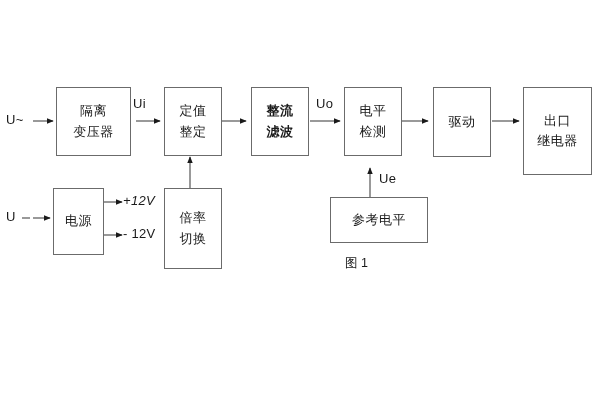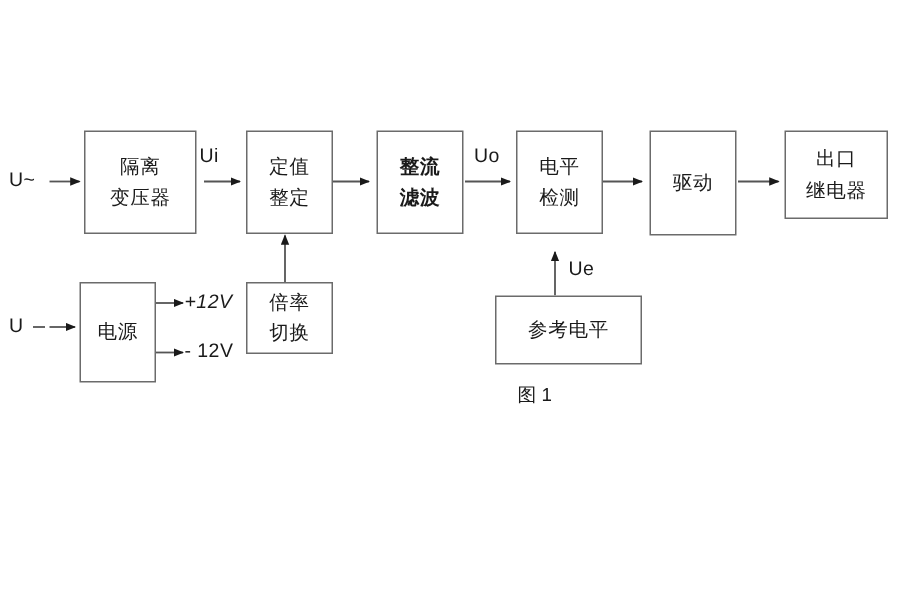--- a/index.html
+++ b/index.html
@@ -87,36 +87,36 @@
 
   <div class="box" style="left:344px;top:87px;width:58px;height:69px;">
     <span class="ln">电平</span>
     <span class="ln">检测</span>
   </div>
 
   <div class="box" style="left:433px;top:87px;width:58px;height:70px;">
     <span class="ln">驱动</span>
   </div>
 
-  <div class="box" style="left:523px;top:87px;width:69px;height:59px;">
+  <div class="box" style="left:523px;top:87px;width:69px;height:88px;">
     <span class="ln">出口</span>
     <span class="ln">继电器</span>
   </div>
 
   <div class="lbl" style="left:6px;top:209px;">U</div>
 
   <div class="box" style="left:53px;top:188px;width:51px;height:67px;">
     <span class="ln">电源</span>
   </div>
 
   <div class="lbl" style="left:123px;top:193px;font-style:italic;">+12V</div>
 
   <div class="lbl" style="left:123px;top:226px;">- 12V</div>
 
-  <div class="box" style="left:164px;top:188px;width:58px;height:48px;">
+  <div class="box" style="left:164px;top:188px;width:58px;height:81px;">
     <span class="ln">倍率</span>
     <span class="ln">切换</span>
   </div>
 
   <div class="lbl" style="left:379px;top:171px;">Ue</div>
 
   <div class="box" style="left:330px;top:197px;width:98px;height:46px;">
     <span class="ln">参考电平</span>
   </div>
 

